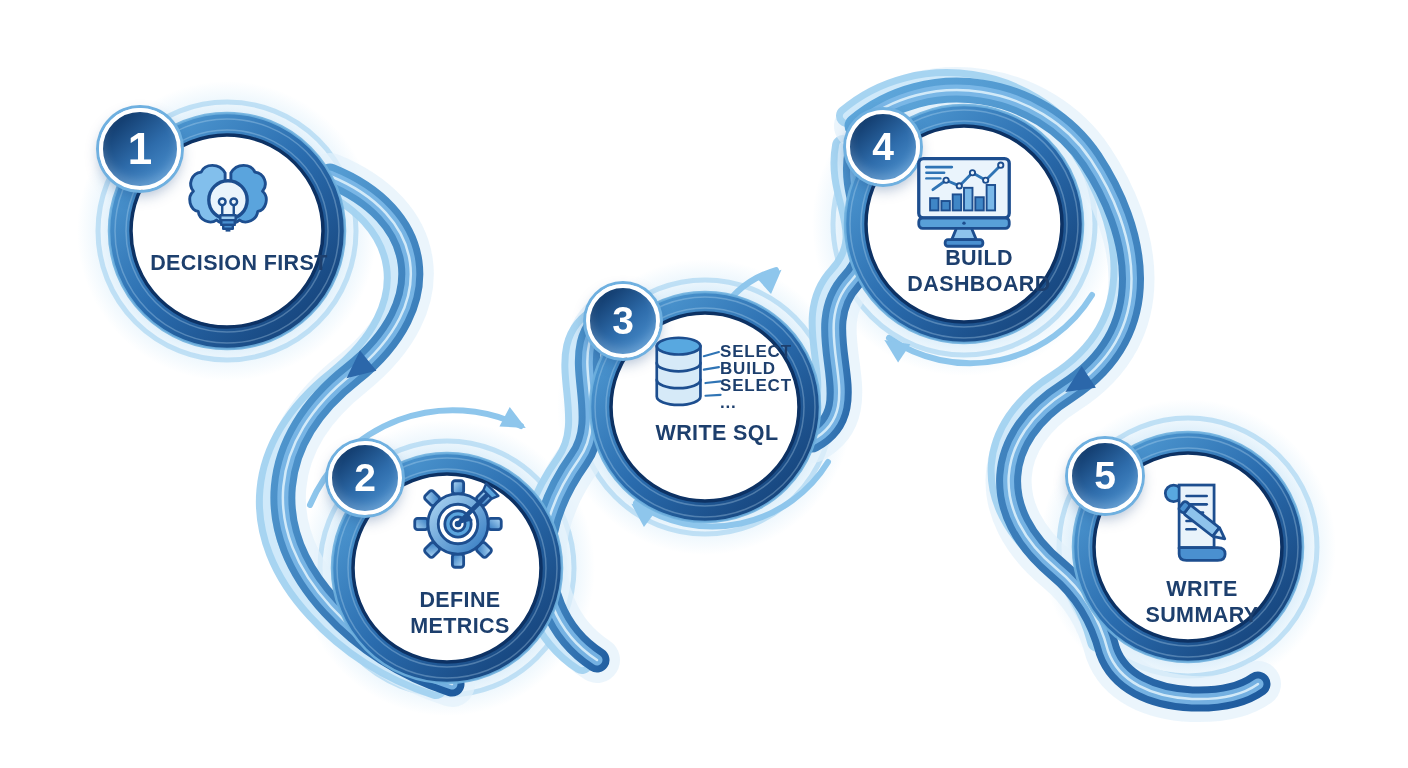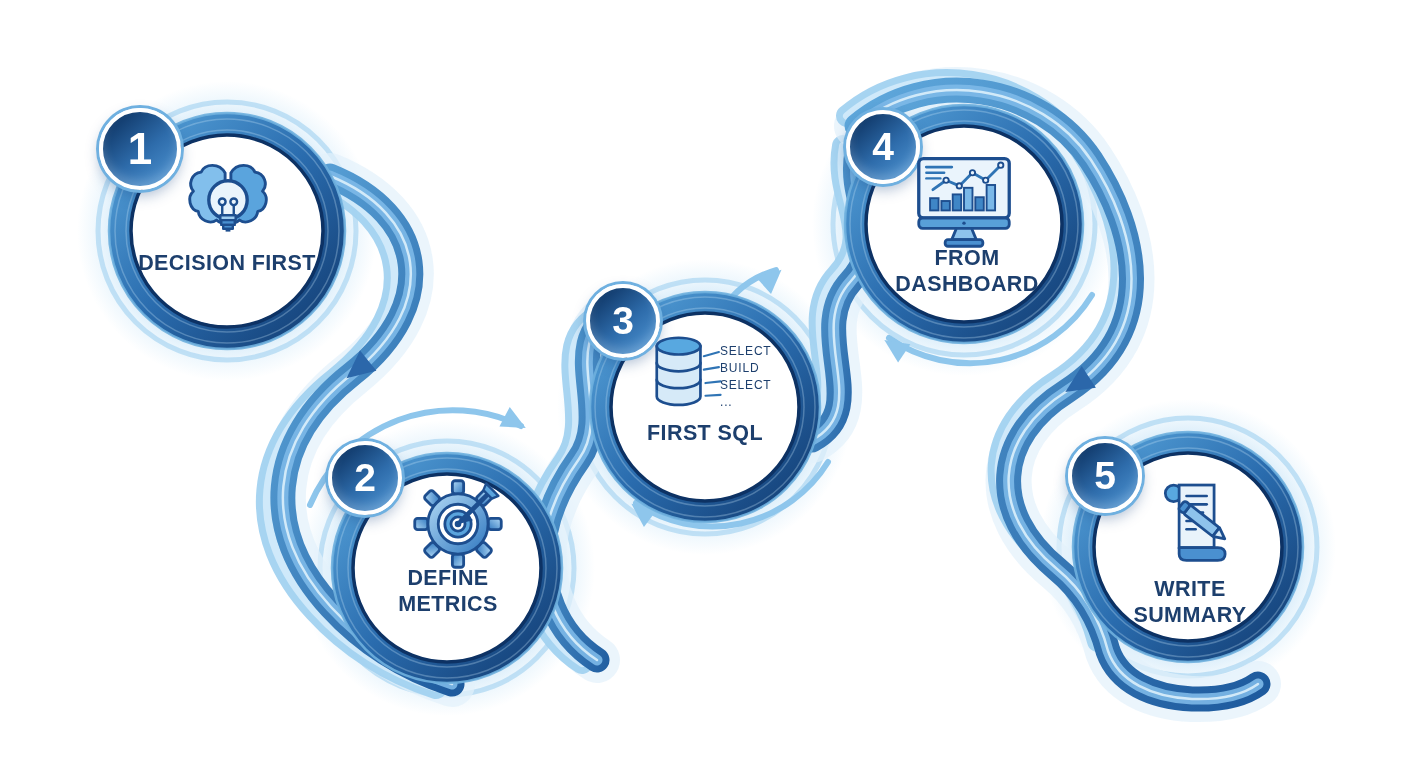--- a/index.html
+++ b/index.html
@@ -7,22 +7,22 @@
          font-family:"Liberation Sans",sans-serif;}
   .bg-svg{position:absolute;left:0;top:0;}
   .badge{position:absolute;display:flex;align-items:center;justify-content:center;
          border-radius:50%;border:4px solid #ffffff;
          background:linear-gradient(140deg,#123c6e 15%,#2e6cab 55%,#4e94d2 95%);
          box-shadow:0 0 0 3px #6fb0e0, 0 6px 14px rgba(25,70,130,.35), inset 0 -6px 10px rgba(255,255,255,.18);
          color:#ffffff;font-weight:800;}
   .b-lg{width:74px;height:74px;font-size:44px;}
   .b-md{width:66px;height:66px;font-size:39px;}
   .step-label{position:absolute;text-align:center;color:#1d3f6d;font-weight:700;
-              font-size:21.5px;line-height:1.22;letter-spacing:.4px;}
-  .sql-note{position:absolute;color:#1d3f6d;font-weight:400;font-size:12px;
+              font-size:21.5px;line-height:1.22;letter-spacing:.4px;padding-left:12px;}
+  .sql-note{position:absolute;color:#1d3f6d;font-weight:700;font-size:17px;
             letter-spacing:.8px;line-height:17px;}
   .sql-note div{height:17px;}
   .icon-box{position:absolute;}
   .rib-glowp{stroke:#e2f1fb;stroke-width:46;fill:none;stroke-linecap:round;opacity:.7;}
   .rib-twin{stroke:#a2d2f0;stroke-width:22;fill:none;stroke-linecap:round;opacity:.95;}
   .rib-twin-hi{stroke:#cfe9fa;stroke-width:8;fill:none;stroke-linecap:round;}
   .rib-base{stroke:url(#ribG);stroke-width:25;fill:none;stroke-linecap:round;}
   .rib-hi{stroke:#7db9e8;stroke-width:11;fill:none;stroke-linecap:round;opacity:.9;}
   .rib-line{stroke:#dceffb;stroke-width:2.5;fill:none;stroke-linecap:round;opacity:.9;}
   .thin-arc{stroke:#8ec6ec;stroke-width:6;fill:none;stroke-linecap:round;}
@@ -207,21 +207,21 @@
       <circle cx="50" cy="50" r="32"></circle>
     </g>
     <circle cx="50" cy="50" r="21" fill="#ffffff" stroke="#1d4e8f" stroke-width="3"></circle>
     <circle cx="50" cy="50" r="14" fill="#5aa4dd" stroke="#1d4e8f" stroke-width="3"></circle>
     <circle cx="50" cy="50" r="7.5" fill="#ffffff" stroke="#1d4e8f" stroke-width="3"></circle>
     <circle cx="50" cy="50" r="3.5" fill="#1d4e8f"></circle>
     <line x1="85" y1="15" x2="53" y2="47" stroke="#1d4e8f" stroke-width="5" stroke-linecap="round"></line>
     <polygon points="50,50 59,39 66,46" fill="#1d4e8f"></polygon>
     <polygon points="80,7 93,20 86,23 77,14" fill="#5aa4dd" stroke="#1d4e8f" stroke-width="2.5" stroke-linejoin="round"></polygon>
   </svg>
-  <div class="step-label" style="left:358px;top:565px;width:180px;">DEFINE METRICS</div>
+  <div class="step-label" style="left:358px;top:587px;width:180px;">DEFINE METRICS</div>
 
   <div class="badge b-md" style="left:586px;top:284px;">3</div>
   <svg class="icon-box" style="left:645px;top:331px;" width="84" height="84" viewBox="0 0 100 100">
     <g stroke="#1d4e8f" stroke-width="3.2" stroke-linecap="round">
       <path d="M14,18 V78 A26,10 0 0 0 66,78 V18" fill="#d6eaf8" stroke-linejoin="round"></path>
       <path d="M14,38 A26,10 0 0 0 66,38" fill="none"></path>
       <path d="M14,58 A26,10 0 0 0 66,58" fill="none"></path>
       <ellipse cx="40" cy="18" rx="26" ry="10" fill="#58a8e0"></ellipse>
     </g>
     <g stroke="#2f74b5" stroke-width="2.5" stroke-linecap="round">
@@ -230,21 +230,21 @@
       <path d="M72,62 L90,60"></path>
         <path d="M72,77 L90,76"></path>
     </g>
   </svg>
   <div class="sql-note" style="left:720px;top:343px;">
     <div>SELECT</div>
     <div>BUILD</div>
     <div>SELECT</div>
     <div>...</div>
   </div>
-  <div class="step-label" style="left:643px;top:420px;width:124px;">FIRST SQL</div>
+  <div class="step-label" style="left:643px;top:420px;width:124px;">WRITE SQL</div>
 
   <div class="badge b-md" style="left:846px;top:110px;">4</div>
   <svg class="icon-box" style="left:912px;top:152px;" width="104" height="98" viewBox="0 0 110 104">
     <rect x="7" y="7" width="96" height="63" rx="5" fill="#eaf4fc" stroke="#1d4e8f" stroke-width="3.5"></rect>
     <g stroke="#2f74b5" stroke-linecap="round">
       <path d="M15,16 H42" stroke-width="3"></path>
       <path d="M15,22 H34" stroke-width="2.5"></path>
       <path d="M15,28 H30" stroke-width="2.5"></path>
     </g>
     <g stroke="#1d4e8f" stroke-width="2">
@@ -261,21 +261,21 @@
         <circle cx="50" cy="36" r="2.8"></circle>
       <circle cx="64" cy="22" r="2.8"></circle>
         <circle cx="78" cy="30" r="2.8"></circle>
         <circle cx="94" cy="14" r="2.8"></circle>
     </g>
     <rect x="7" y="70" width="96" height="11" rx="4" fill="#58a0d8" stroke="#1d4e8f" stroke-width="3"></rect>
     <circle cx="55" cy="75.5" r="1.8" fill="#1d4e8f"></circle>
     <polygon points="47,81 63,81 68,93 42,93" fill="#8ec3ec" stroke="#1d4e8f" stroke-width="3" stroke-linejoin="round"></polygon>
     <rect x="35" y="93" width="40" height="7" rx="3" fill="#4a90d0" stroke="#1d4e8f" stroke-width="3"></rect>
   </svg>
-  <div class="step-label" style="left:872px;top:245px;width:190px;">FROM DASHBOARD</div>
+  <div class="step-label" style="left:872px;top:245px;width:190px;">BUILD DASHBOARD</div>
 
   <div class="badge b-md" style="left:1068px;top:439px;">5</div>
   <svg class="icon-box" style="left:1146px;top:474px;" width="92" height="92" viewBox="0 0 100 100">
     <circle cx="30" cy="21" r="9" fill="#58a8e0" stroke="#1d4e8f" stroke-width="3"></circle>
     <rect x="36" y="12" width="38" height="68" fill="#e9f3fb" stroke="#1d4e8f" stroke-width="3"></rect>
     <g stroke="#1d4e8f" stroke-width="2.8" stroke-linecap="round">
       <path d="M44,24 H66"></path>
         <path d="M44,33 H66"></path>
         <path d="M44,42 H62"></path>
       <path d="M44,51 H58"></path>

